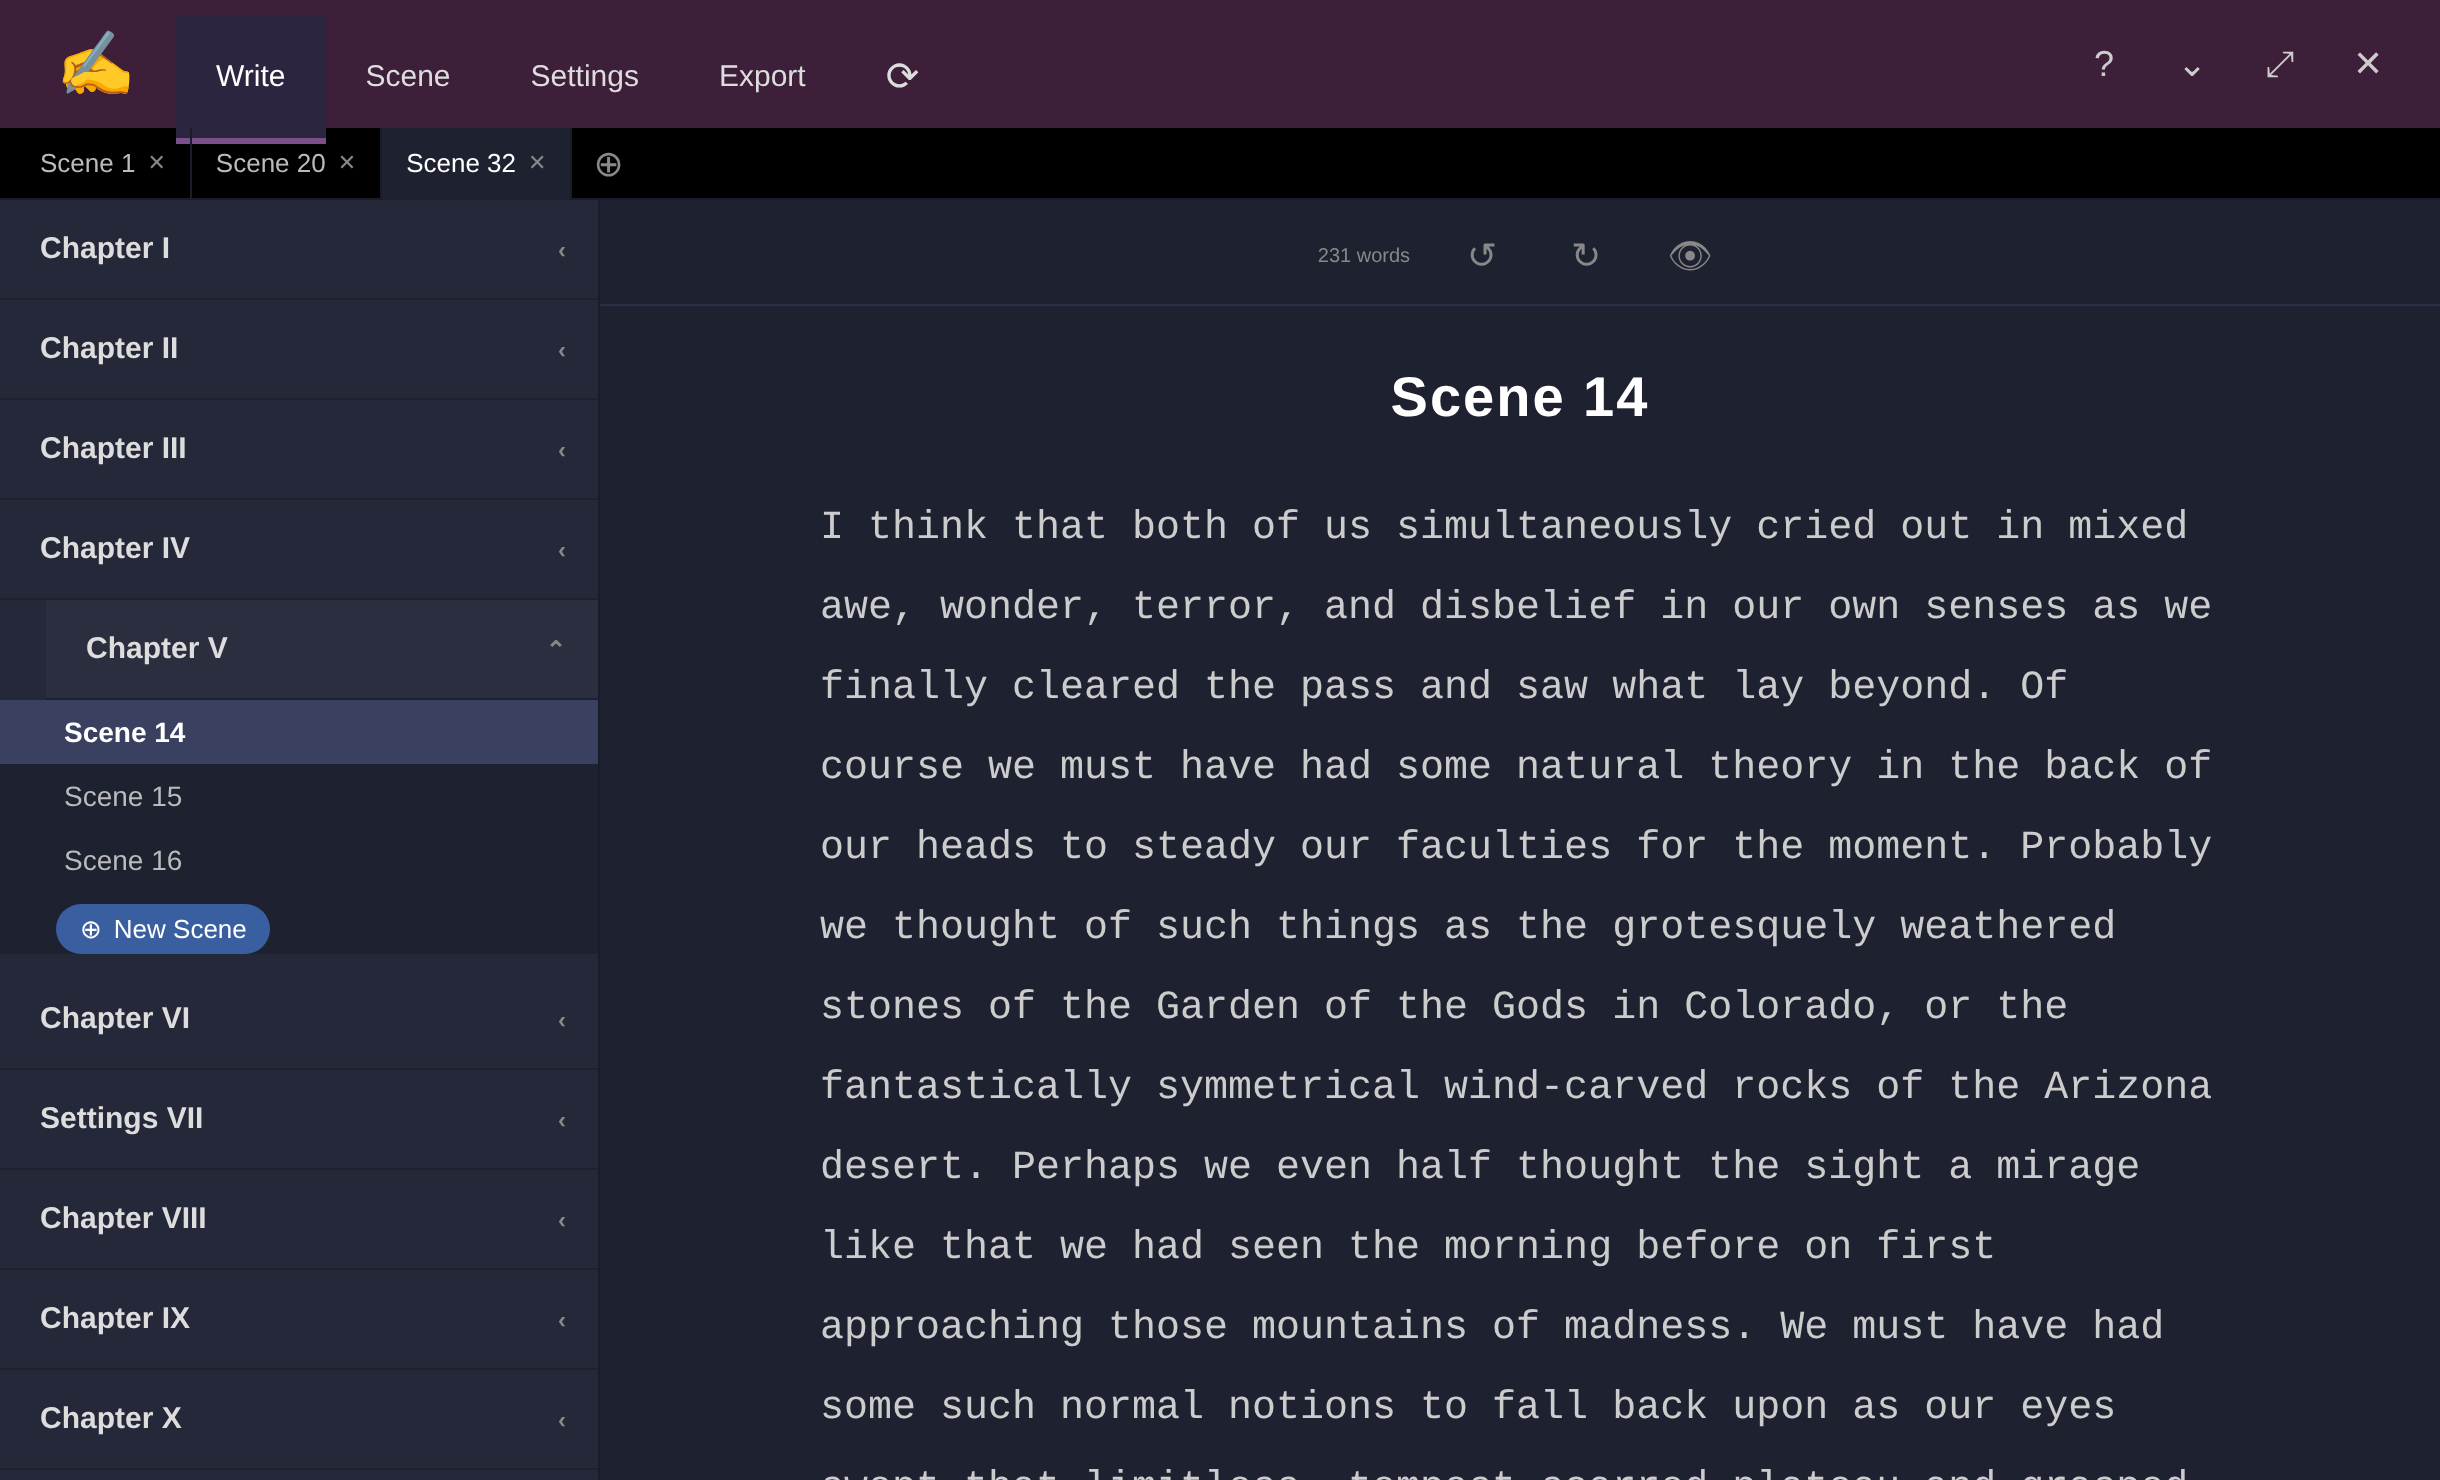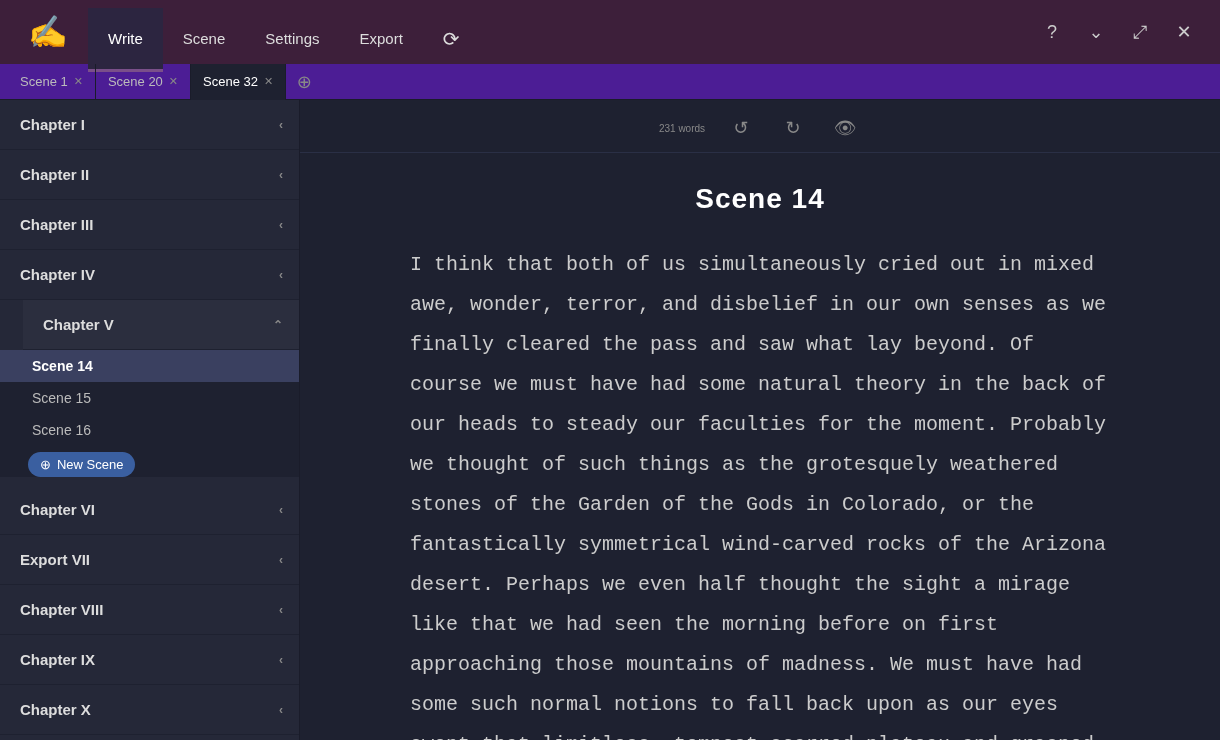--- a/index.html
+++ b/index.html
@@ -27,21 +27,21 @@
     .spacer { flex: 1; }
     .topbar-icons { display: flex; align-items: center; gap: 4px; padding-right: 8px; }
     .topbar-icon-btn {
       width: 40px; height: 40px; display: flex; align-items: center; justify-content: center;
       color: #ccc; font-size: 18px; cursor: pointer; border-radius: 4px;
     }
 
     
     #tabbar {
       display: flex; align-items: center;
-      background: #4c1d95; height: 36px;
+      background: #000000; height: 36px;
       padding: 0 8px; border-bottom: 1px solid #1a1c2a;
     }
     .editor-tab {
       display: flex; align-items: center; gap: 6px;
       padding: 0 12px; height: 36px; font-size: 13px;
       color: #bbb; cursor: pointer; border-right: 1px solid #1a1c2a;
     }
     .editor-tab.active { background: #1e2130; color: #fff; }
     .editor-tab .close-btn { font-size: 11px; color: #888; cursor: pointer; }
     .add-tab-btn {
@@ -200,21 +200,21 @@
         <span>New Scene</span>
       </div>
     </div>
 
     <div class="chapter-row">
       <span>Chapter VI</span>
       <span class="chapter-chevron">‹</span>
     </div>
 
     <div class="chapter-row">
-      <span>Export VII</span>
+      <span>Settings VII</span>
       <span class="chapter-chevron">‹</span>
     </div>
 
     <div class="chapter-row">
       <span>Chapter VIII</span>
       <span class="chapter-chevron">‹</span>
     </div>
 
     <div class="chapter-row">
       <span>Chapter IX</span>

